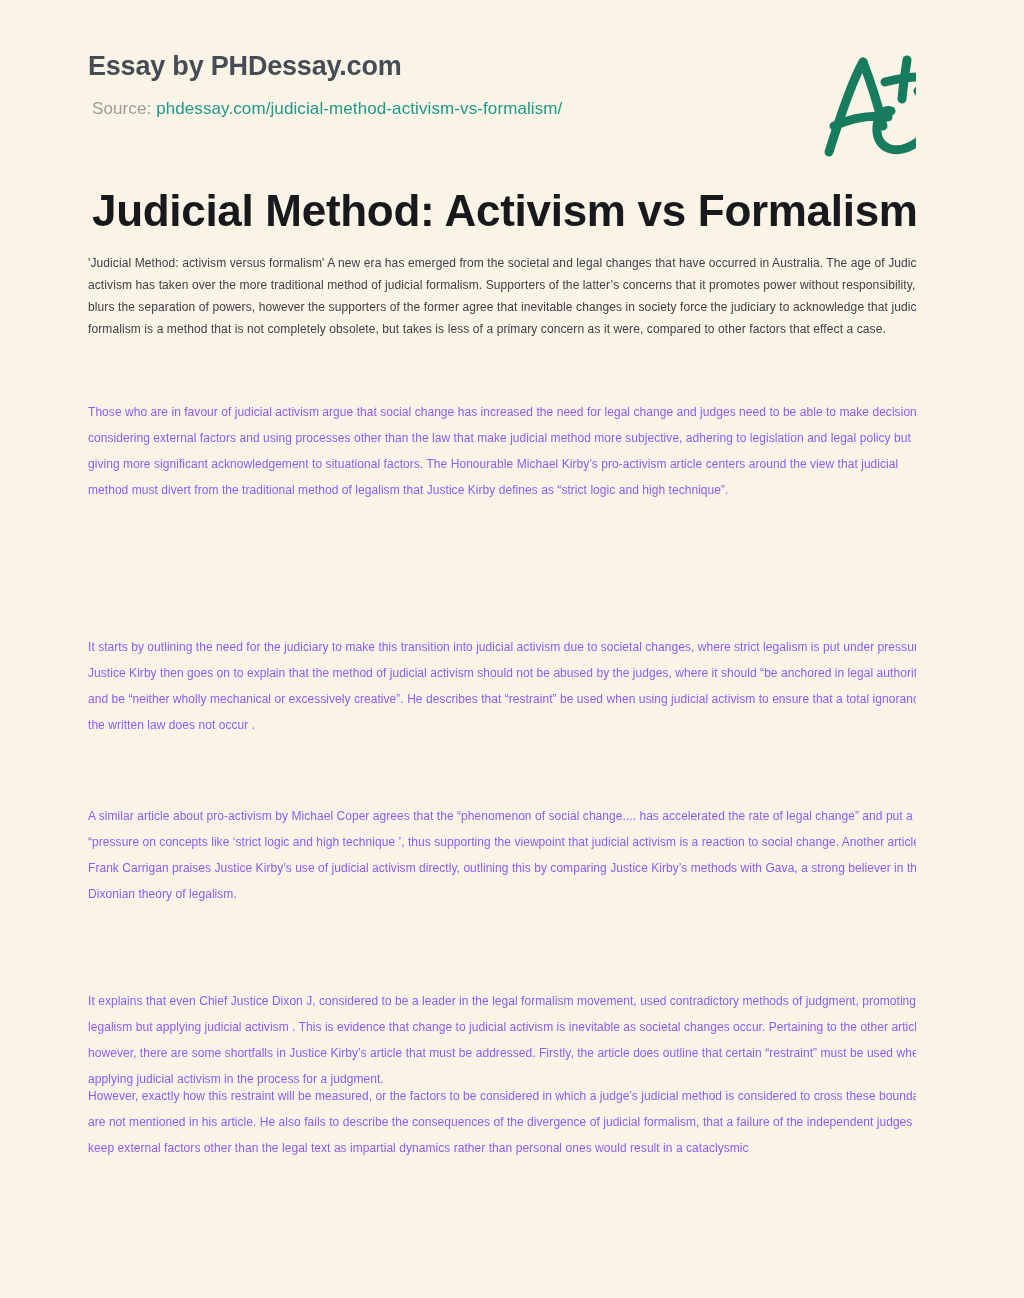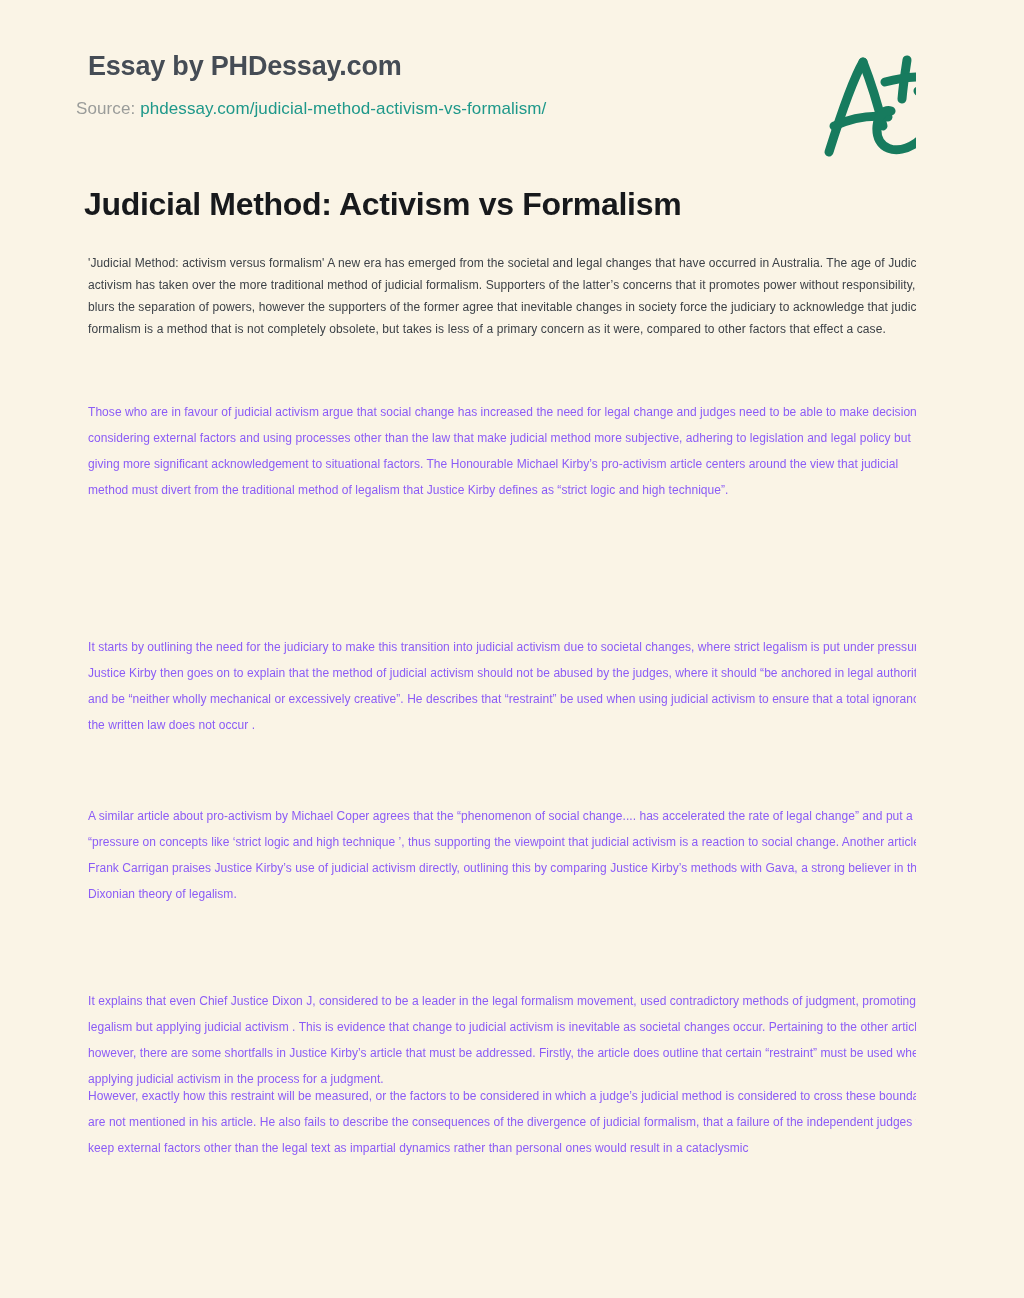--- a/index.html
+++ b/index.html
@@ -19,43 +19,43 @@
     position: absolute;
     left: 88px;
     top: 51px;
     font-size: 27px;
     font-weight: 700;
     color: #454C55;
     letter-spacing: -0.2px;
   }
   .source-line {
     position: absolute;
-    left: 76px;
+    left: 92px;
     top: 99px;
     font-size: 17px;
     color: #9A9C9A;
     letter-spacing: 0.1px;
   }
   .source-line a {
     color: #1E988A;
     text-decoration: none;
   }
   .logo {
     position: absolute;
     left: 820px;
     top: 52px;
     width: 118px;
     height: 114px;
   }
   .article-title {
     position: absolute;
-    left: 84px;
+    left: 92px;
     top: 186px;
     width: 850px;
-    font-size: 32px;
+    font-size: 44px;
     font-weight: 700;
     color: #17191C;
     letter-spacing: -0.3px;
   }
   .lead-paragraph {
     position: absolute;
     left: 88px;
     top: 252px;
     width: 872px;
     font-size: 12px;

